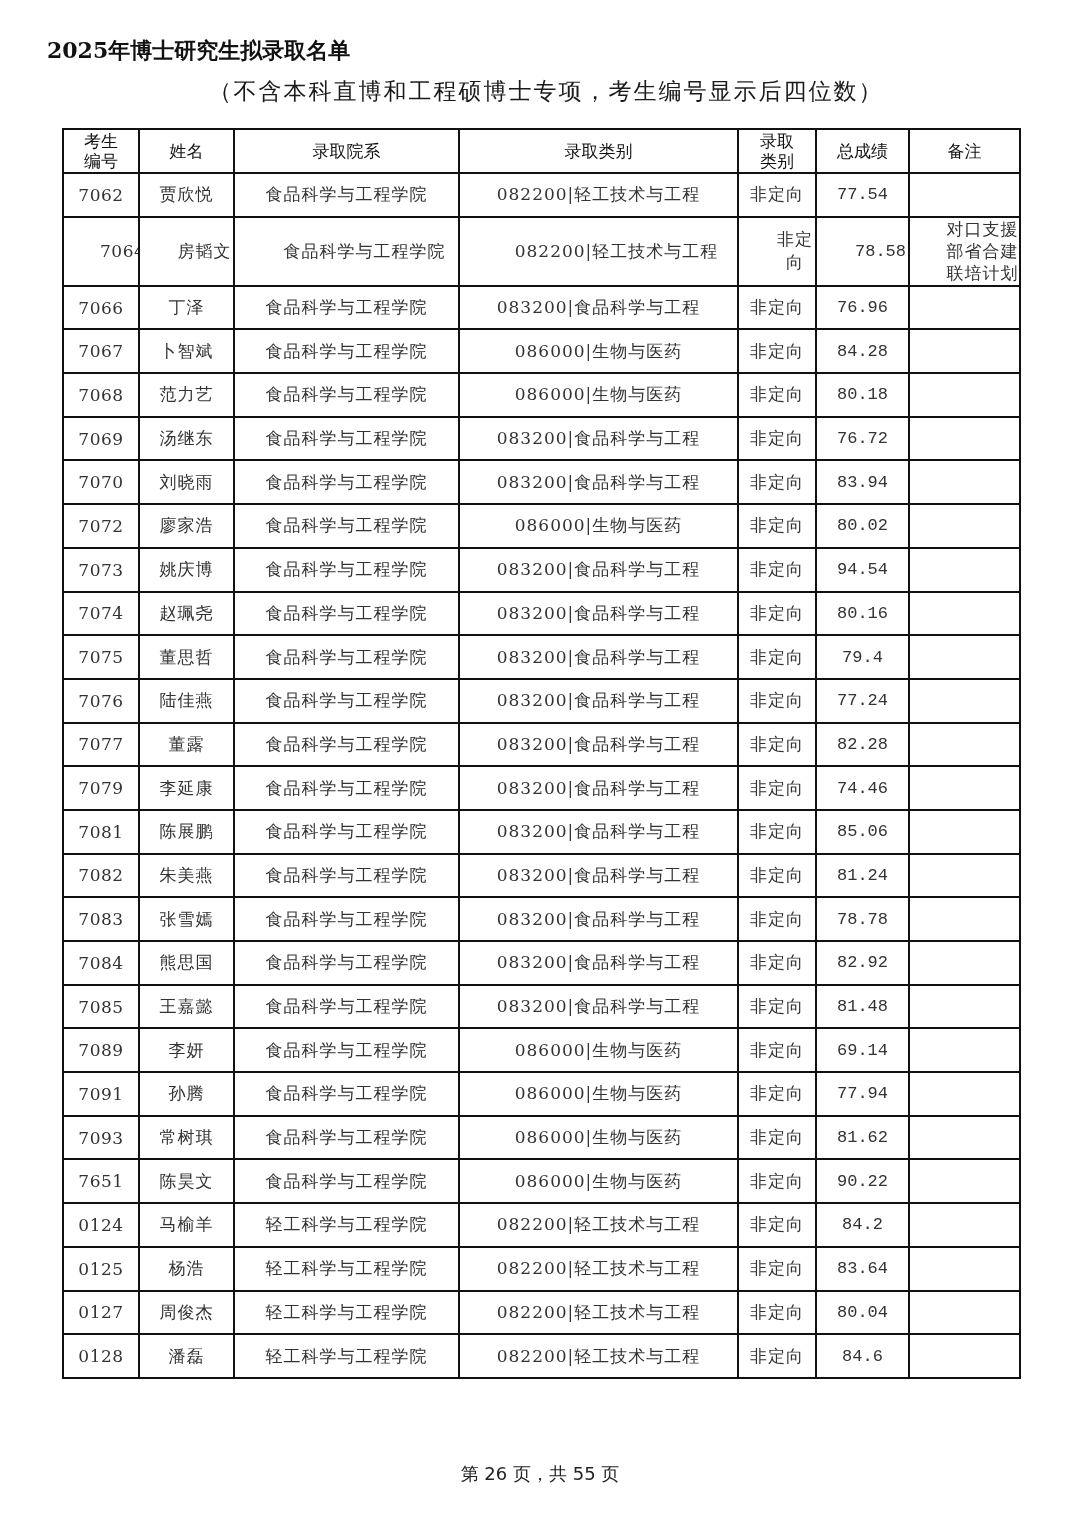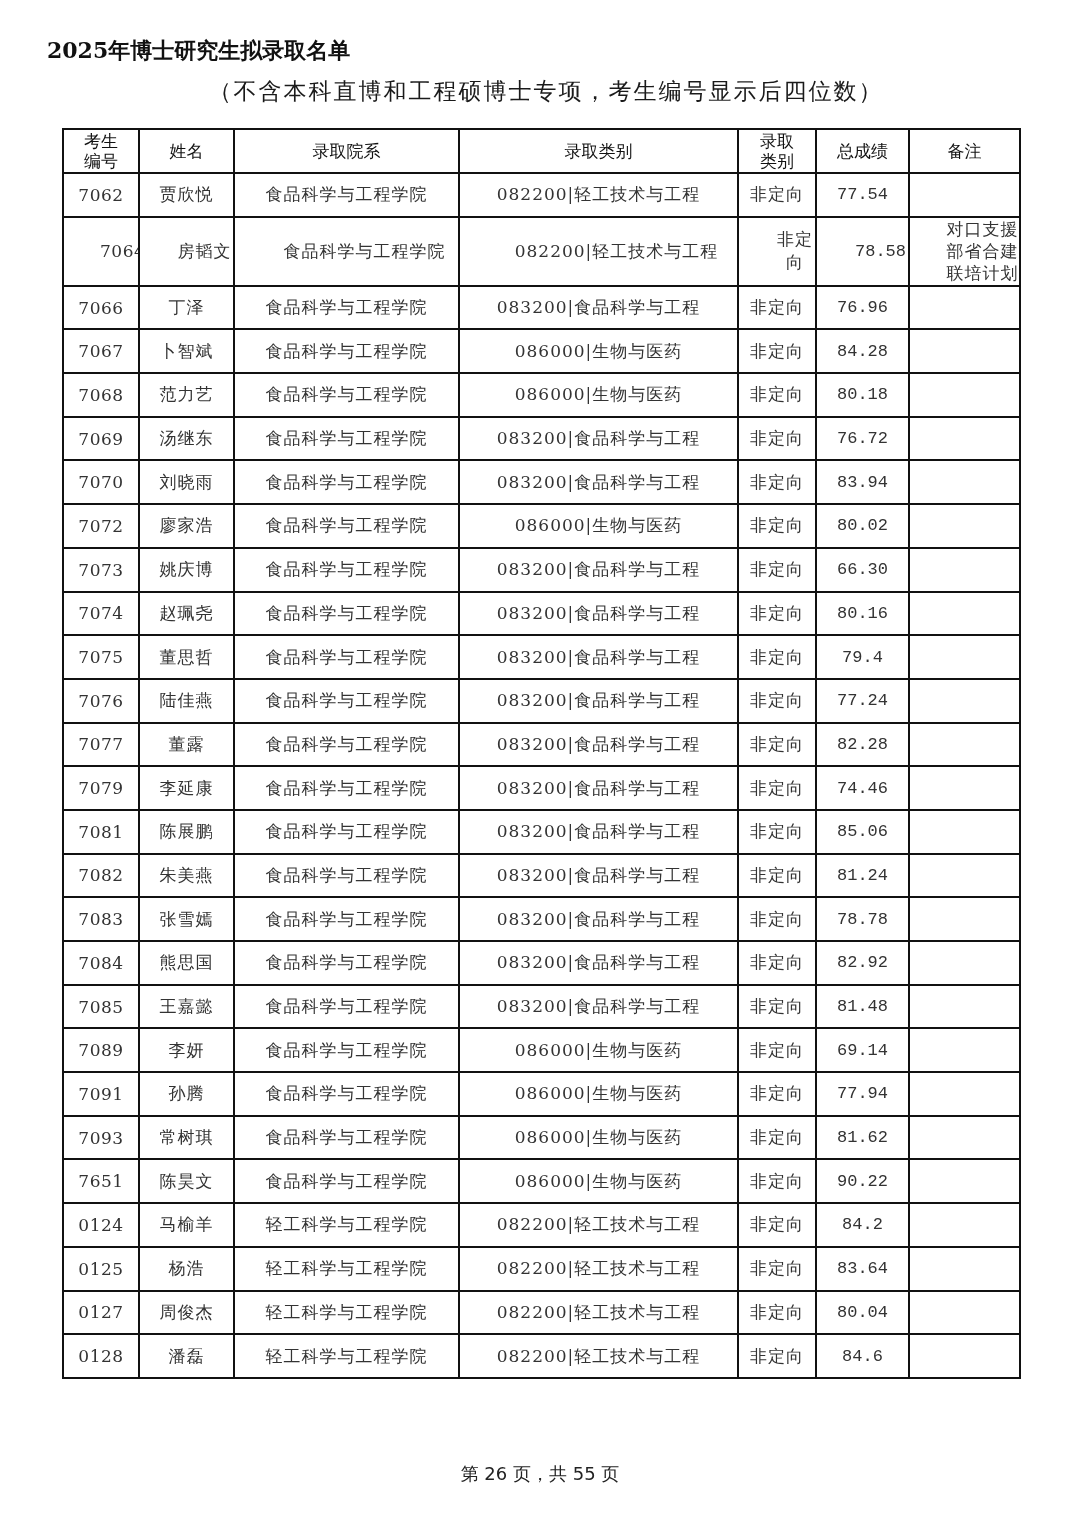--- a/index.html
+++ b/index.html
@@ -129,21 +129,21 @@
     <td class="cn">非定向</td>
     <td class="score">80.02</td>
     <td class="note cn"></td>
   </tr>
       <tr>
     <td class="num">7073</td>
     <td class="cn">姚庆博</td>
     <td class="cn">食品科学与工程学院</td>
     <td class="cn">083200|食品科学与工程</td>
     <td class="cn">非定向</td>
-    <td class="score">66.30</td>
+    <td class="score">94.54</td>
     <td class="note cn"></td>
   </tr>
       <tr>
     <td class="num">7074</td>
     <td class="cn">赵珮尧</td>
     <td class="cn">食品科学与工程学院</td>
     <td class="cn">083200|食品科学与工程</td>
     <td class="cn">非定向</td>
     <td class="score">80.16</td>
     <td class="note cn"></td>

